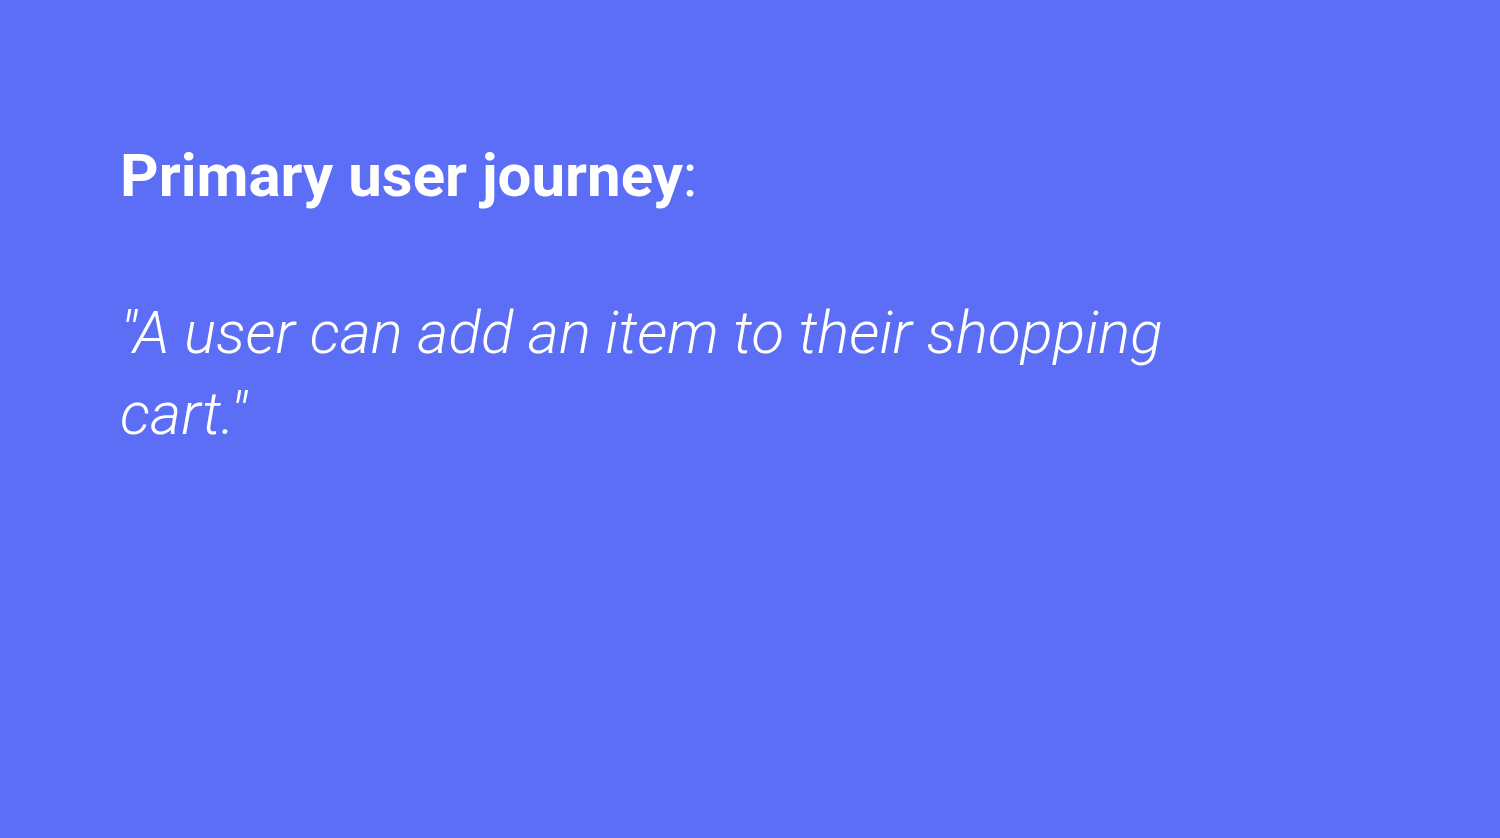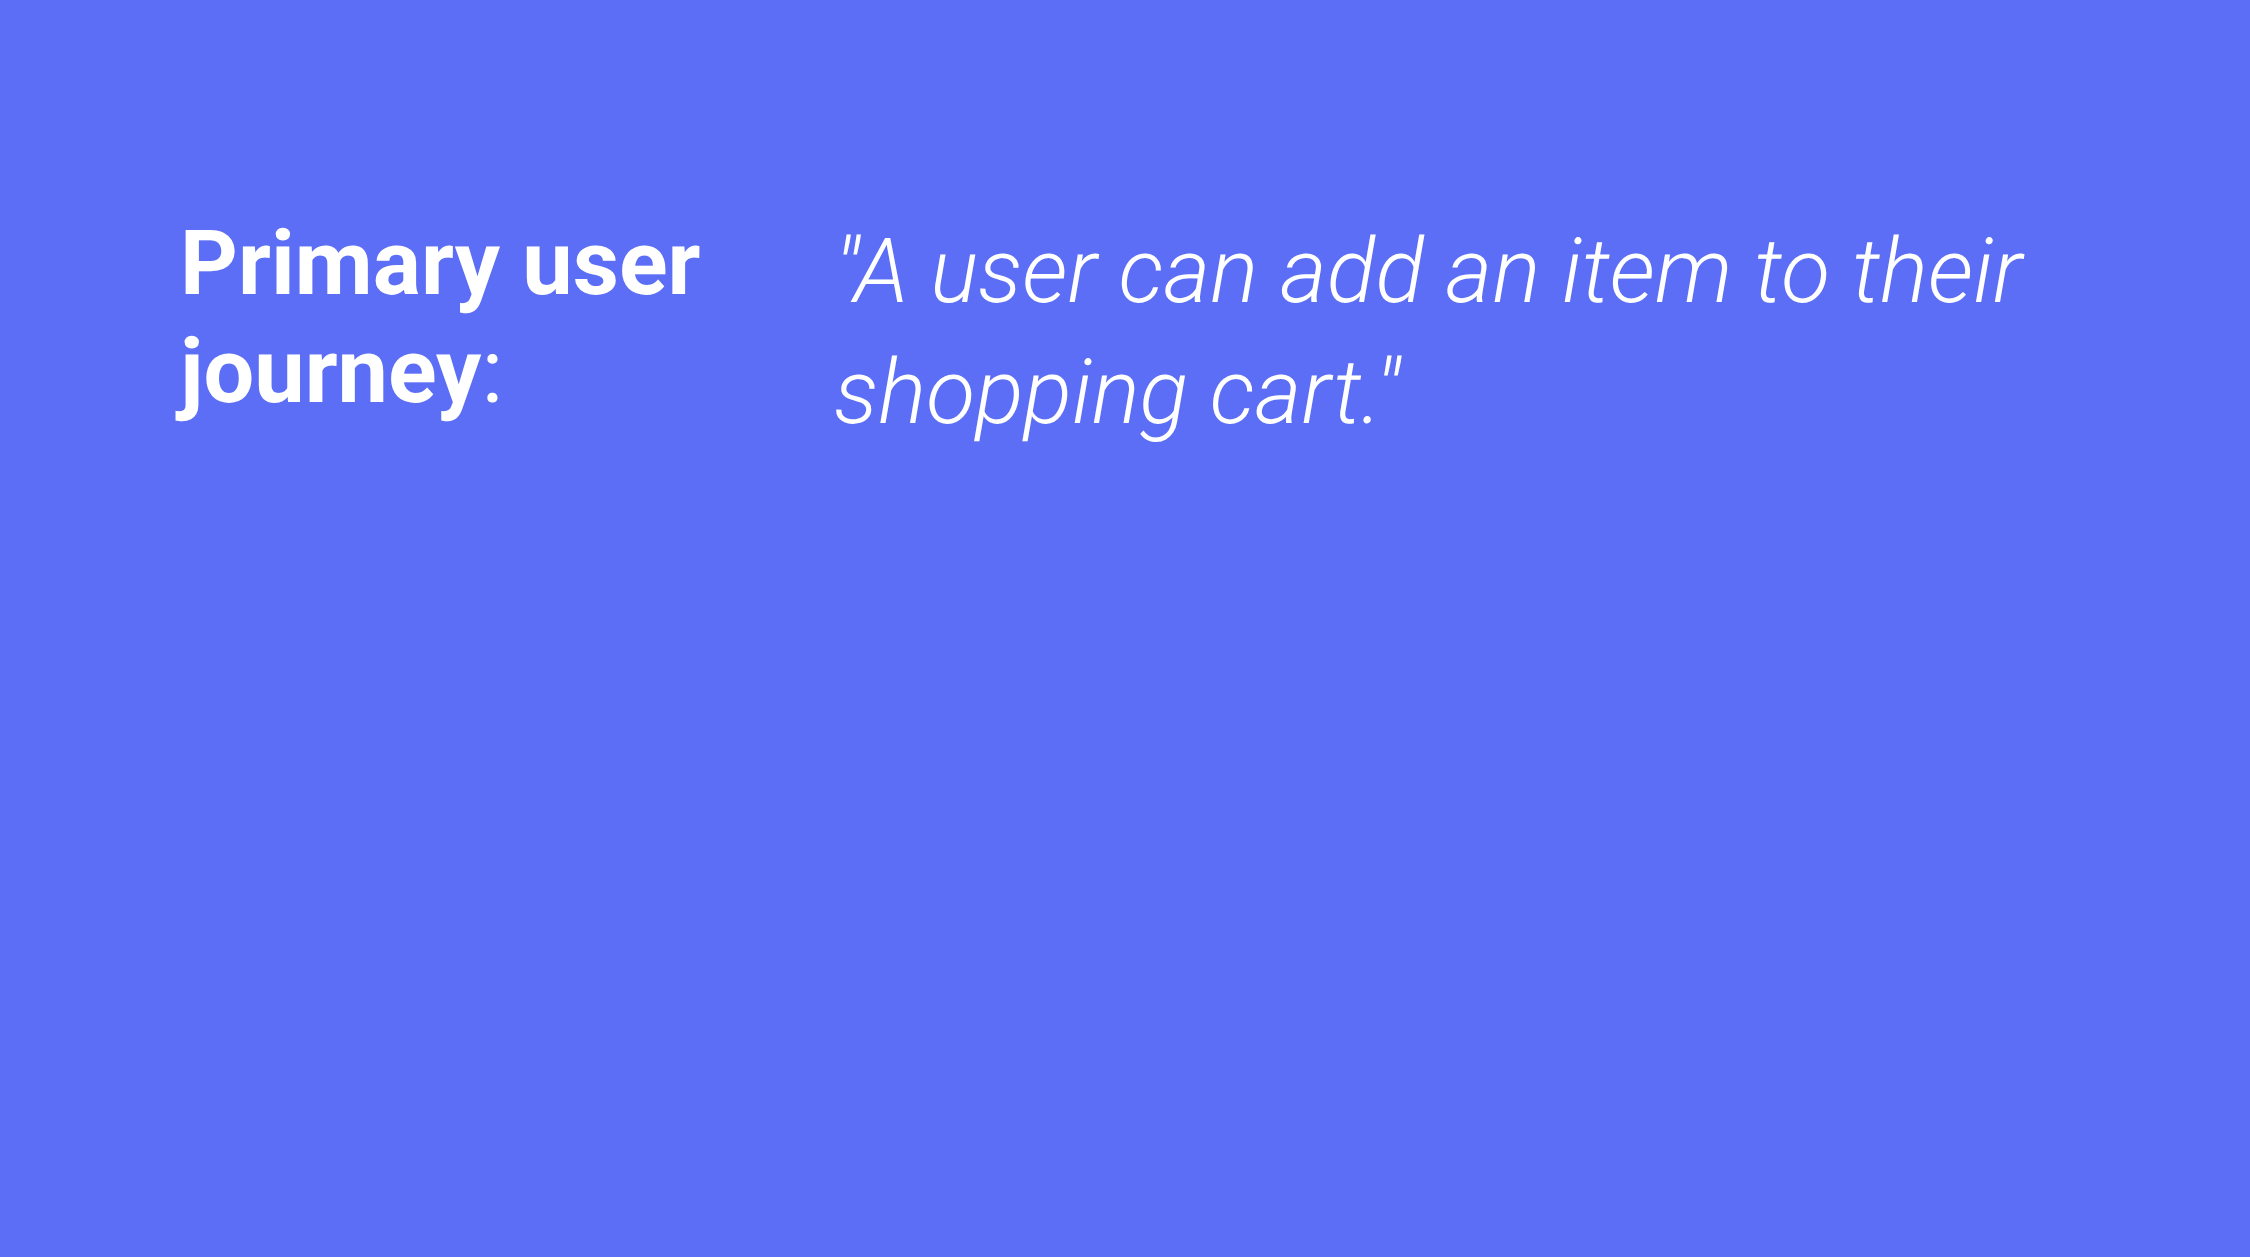--- a/index.html
+++ b/index.html
@@ -12,21 +12,21 @@
       height: 838px;
       background-color: #5b6ef5;
       font-family: -apple-system, BlinkMacSystemFont, 'Segoe UI', Roboto, Helvetica, Arial, sans-serif;
       overflow: hidden;
     }
     .slide-container {
       width: 100%;
       height: 100%;
       padding: 140px 50px 0 120px;
       display: flex;
-      flex-direction: row;
+      flex-direction: column;
     }
     .heading {
       color: #ffffff;
       font-size: 60px;
       line-height: 1.2;
       margin-bottom: 80px;
     }
     .heading-bold {
       font-weight: 700;
     }

